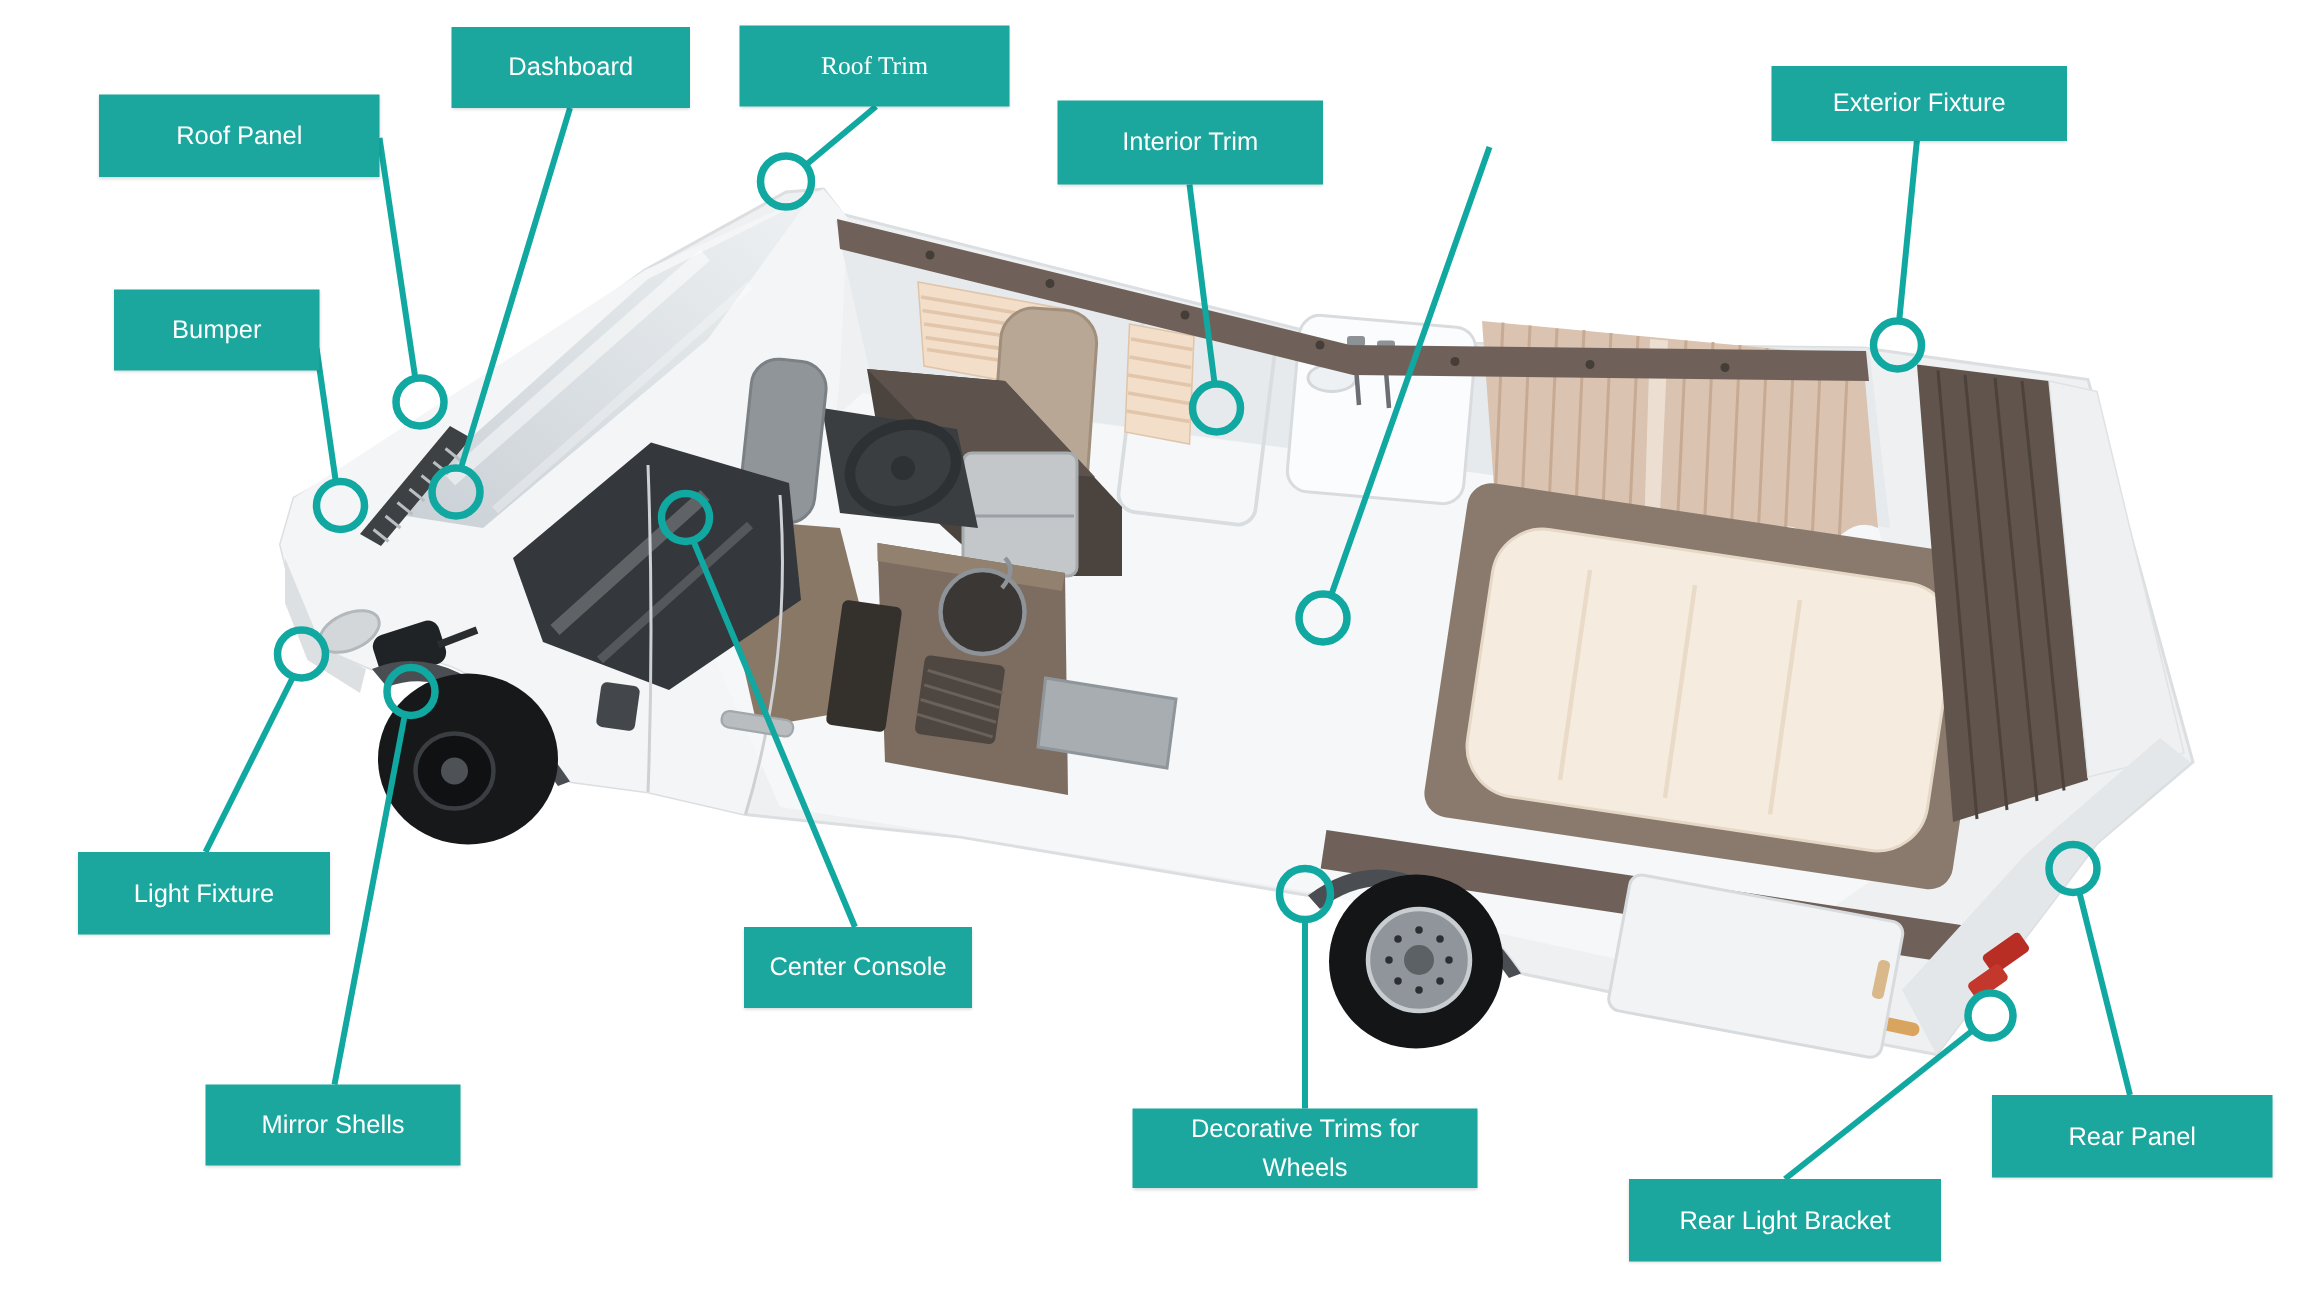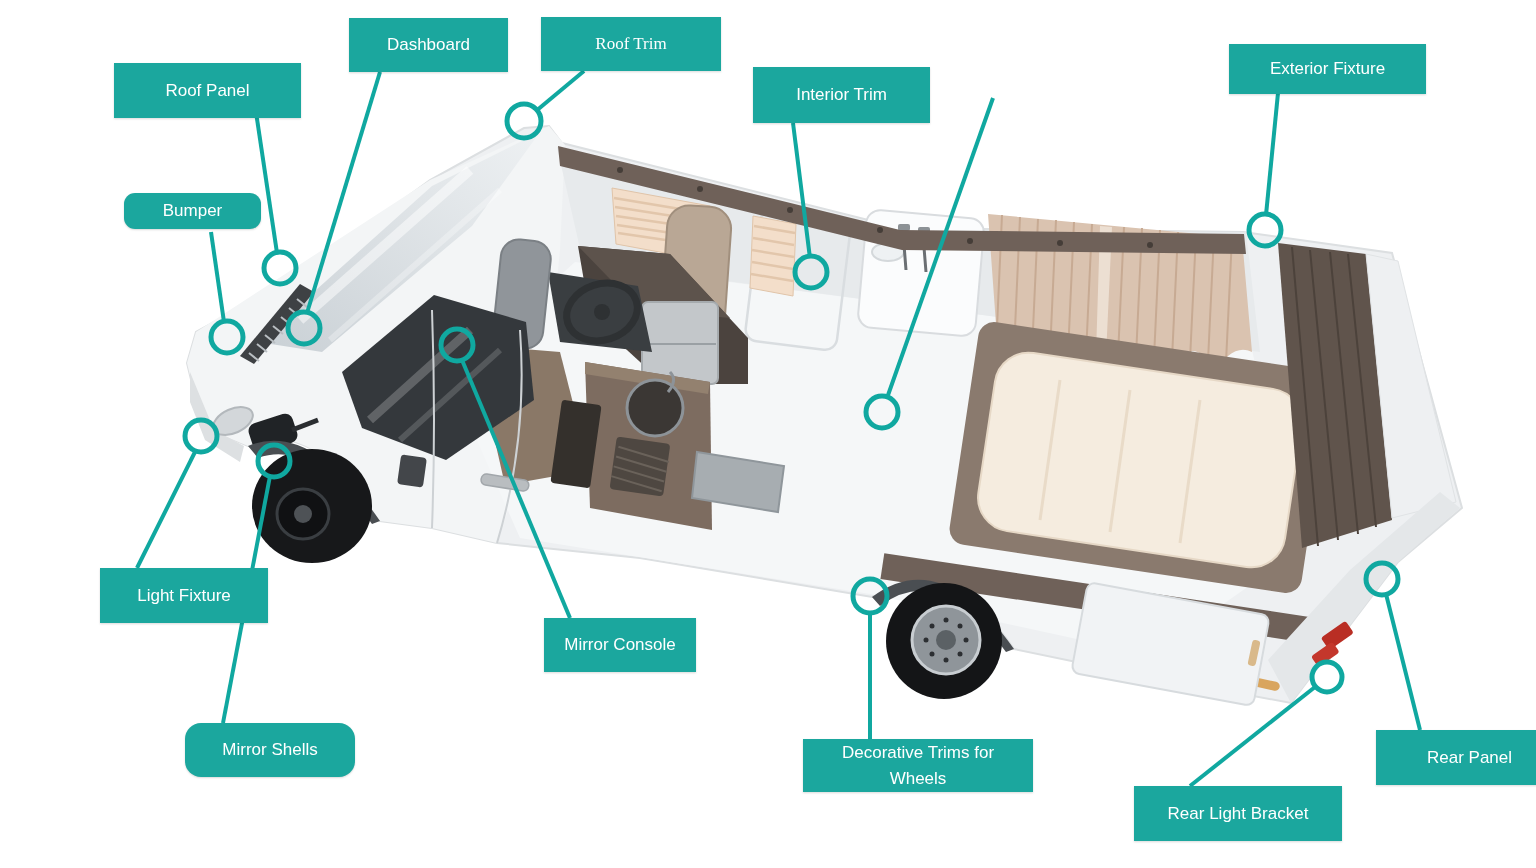--- a/index.html
+++ b/index.html
@@ -9,21 +9,20 @@
   }
   #vehicle-art, #annotation-layer {
     position:absolute; left:0; top:0; width:1536px; height:868px;
   }
   .label {
     position:absolute; box-sizing:border-box;
     display:flex; align-items:center; justify-content:center; text-align:center;
     background:var(--accent-teal,#1BA79E); color:var(--label-text,#ffffff);
     font-size:17px; line-height:1.5; padding:0 10px;
     box-shadow:0 1px 2px rgba(0,0,0,0.15);
-    margin-left:48px;
   }
   .leader { stroke:var(--leader-line,#10A8A0); stroke-width:4; fill:none; }
   .marker { stroke:var(--leader-line,#10A8A0); stroke-width:5; fill:none; }
 </style>
 </head>
 <body>
 
 <div id="stage">
 
   <svg id="vehicle-art" viewBox="0 0 1536 868">
@@ -225,21 +224,21 @@
     <circle class="marker" cx="870" cy="596" r="17"></circle>
     <circle class="marker" cx="1327" cy="677" r="15"></circle>
     <circle class="marker" cx="1382" cy="579" r="16"></circle>
   </svg>
 
   <div class="label" style="left:66px;  top:63px;  width:187px; height:55px;">Roof Panel</div>
   <div class="label" style="left:301px; top:18px;  width:159px; height:54px;">Dashboard</div>
   <div class="label" style="left:493px; top:17px;  width:180px; height:54px;font-family:Liberation Serif, serif;">Roof Trim</div>
   <div class="label" style="left:705px; top:67px;  width:177px; height:56px;">Interior Trim</div>
   <div class="label" style="left:1181px;top:44px;  width:197px; height:50px;">Exterior Fixture</div>
-  <div class="label" style="left:76px;  top:193px; width:137px; height:36px;border-radius:11px;">Bumper</div>
+  <div class="label" style="left:76px;  top:193px; width:137px; height:54px;">Bumper</div>
   <div class="label" style="left:52px;  top:568px; width:168px; height:55px;">Light Fixture</div>
-  <div class="label" style="left:137px; top:723px; width:170px; height:54px;border-radius:16px;">Mirror Shells</div>
-  <div class="label" style="left:496px; top:618px; width:152px; height:54px;">Mirror Console</div>
+  <div class="label" style="left:137px; top:723px; width:170px; height:54px;">Mirror Shells</div>
+  <div class="label" style="left:496px; top:618px; width:152px; height:54px;">Center Console</div>
   <div class="label" style="left:755px; top:739px; width:230px; height:53px;">Decorative Trims for Wheels</div>
   <div class="label" style="left:1086px;top:786px; width:208px; height:55px;">Rear Light Bracket</div>
   <div class="label" style="left:1328px;top:730px; width:187px; height:55px;">Rear Panel</div>
 
 </div>
 
 </body></html>

